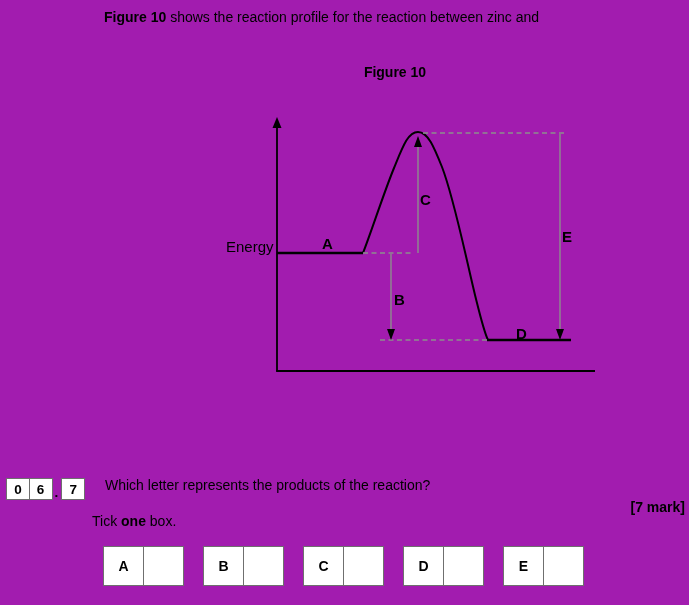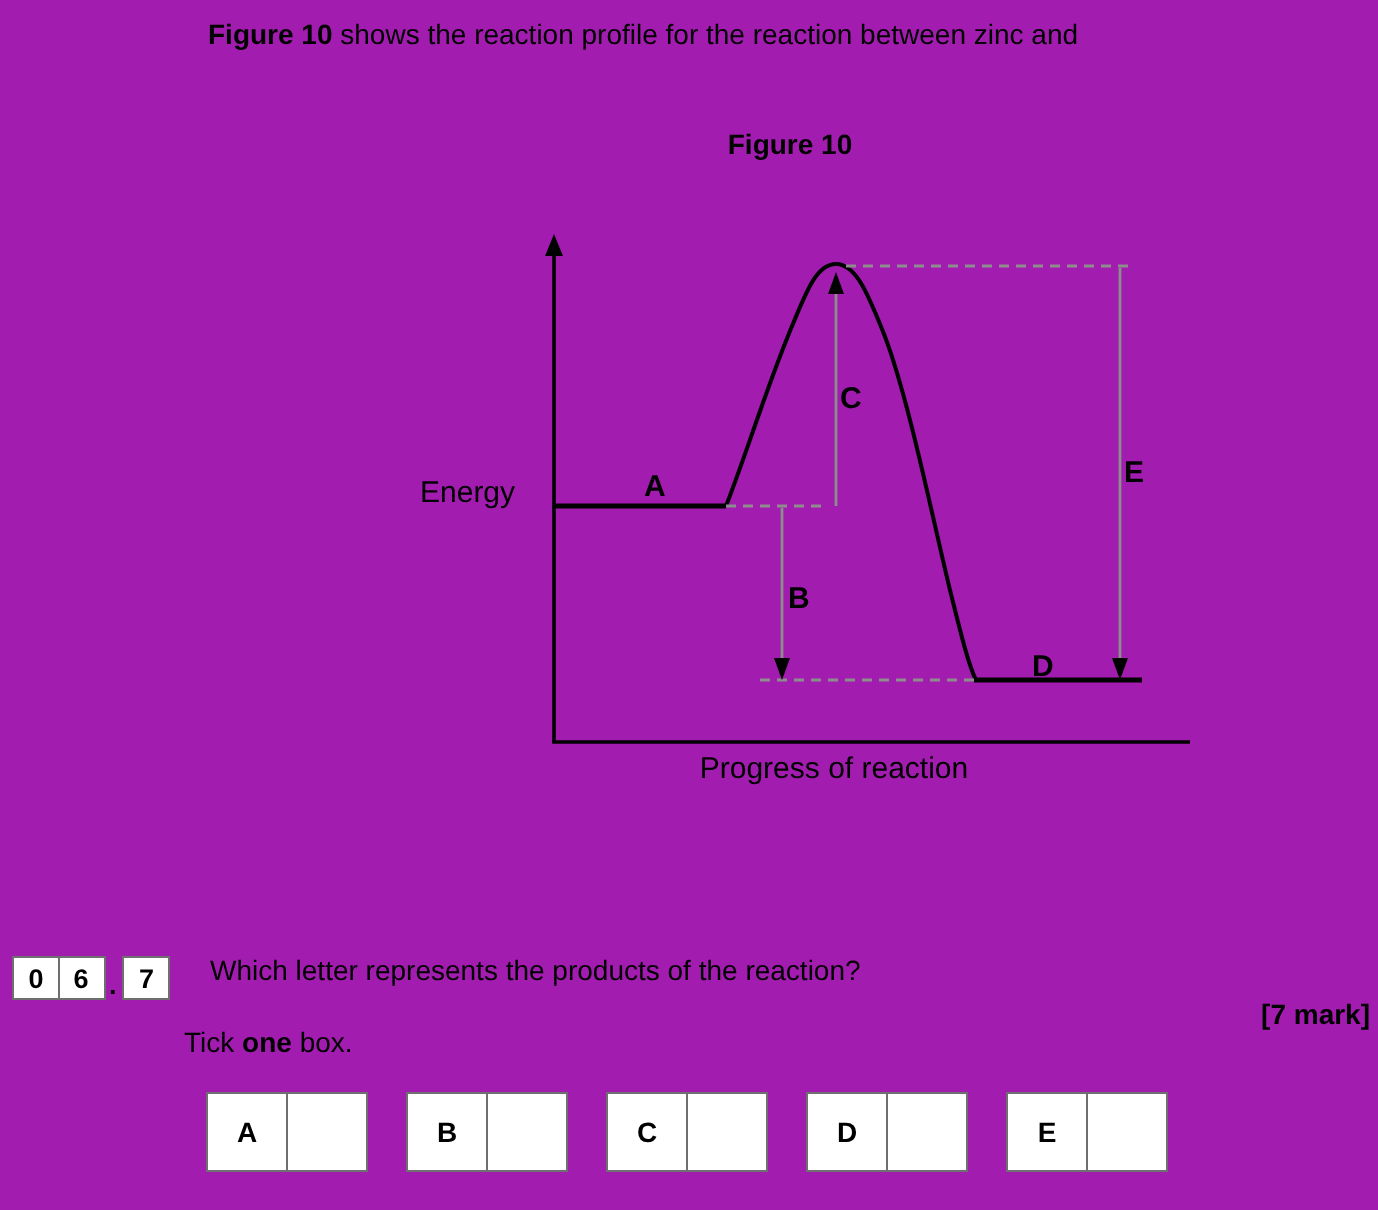--- a/index.html
+++ b/index.html
@@ -105,27 +105,26 @@
     <line x1="418" y1="253" x2="418" y2="146" stroke="#8d8d8d" stroke-width="1.4"></line>
     <polygon points="418,136 414,147 422,147" fill="#000"></polygon>
 
     <line x1="391" y1="254" x2="391" y2="330" stroke="#8d8d8d" stroke-width="1.4"></line>
     <polygon points="391,340 387,329 395,329" fill="#000"></polygon>
 
     <line x1="560" y1="134" x2="560" y2="330" stroke="#8d8d8d" stroke-width="1.4"></line>
     <polygon points="560,340 556,329 564,329" fill="#000"></polygon>
   </svg>
 
-  <div class="abs dlabel-reg" style="left:210px; top:238px;">Energy</div>
+  <div class="abs dlabel-reg" style="left:226px; top:238px;">Energy</div>
   <div class="abs dlabel" style="left:322px; top:235px;">A</div>
   <div class="abs dlabel" style="left:394px; top:291px;">B</div>
   <div class="abs dlabel" style="left:420px; top:191px;">C</div>
   <div class="abs dlabel" style="left:516px; top:325px;">D</div>
   <div class="abs dlabel" style="left:562px; top:228px;">E</div>
-  <div class="abs dlabel-reg x-axis-label">Progress of reaction</div>
 
   <div class="abs qnum-row">
     <span class="qbox">0</span>
     <span class="qbox">6</span>
     <span class="qnum-sep">.</span>
     <span class="qbox">7</span>
   </div>
 
   <div class="abs q-text">Which letter represents the products of the reaction?</div>
 

